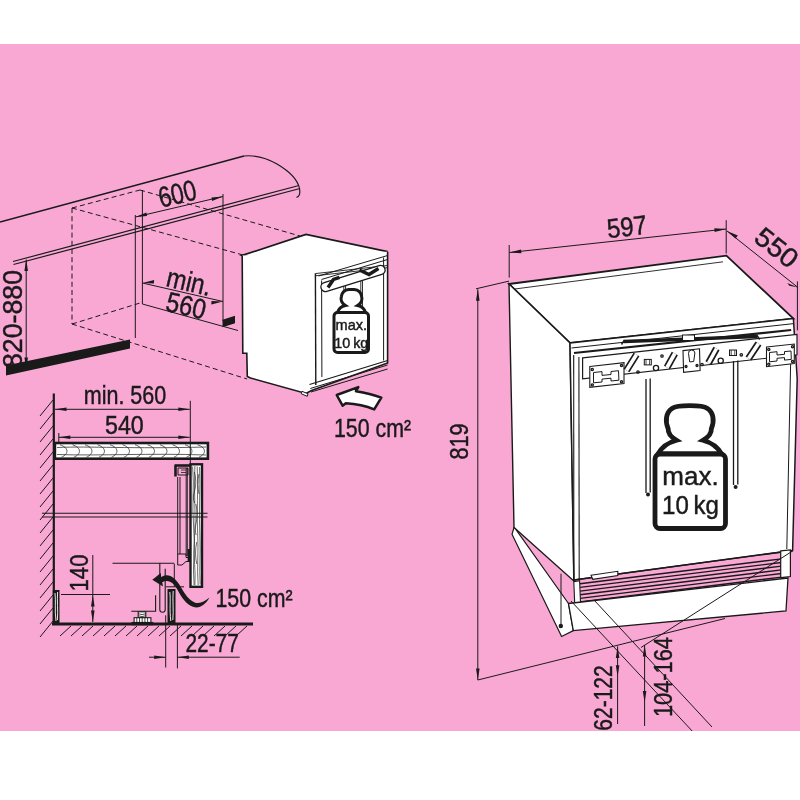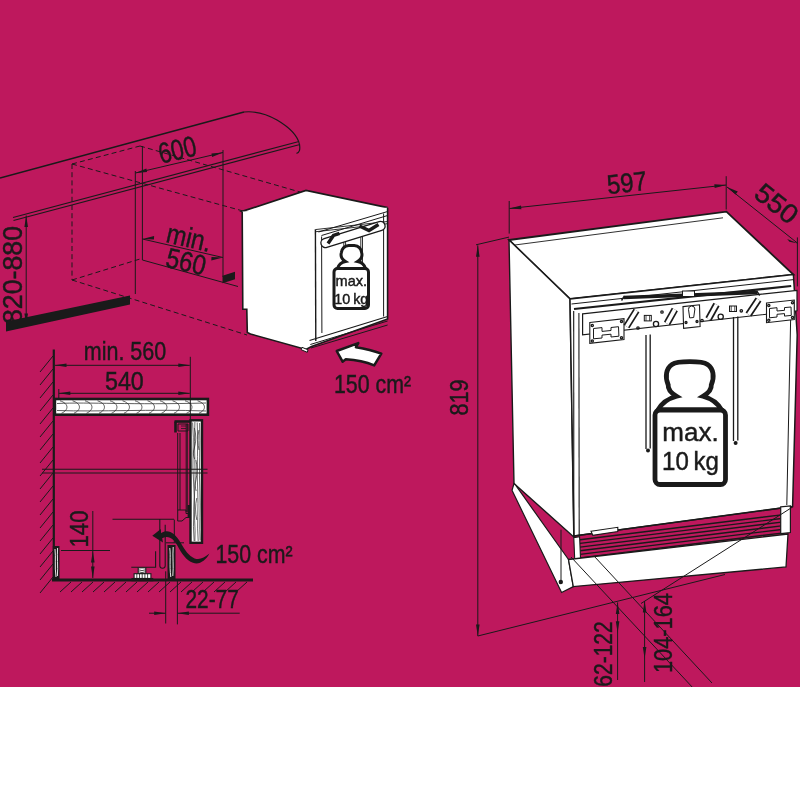--- a/index.html
+++ b/index.html
@@ -1,16 +1,16 @@
 <!DOCTYPE html>
 <html><head>
 <meta charset="utf-8">
 <style>
   html,body{margin:0;padding:0;background:#fff;}
-  #page{width:800px;height:687px;position:relative;background:#be185d;overflow:hidden;}
+  #page{width:800px;height:687px;position:relative;background:#f9a8d4;overflow:hidden;margin-top:44px;}
   svg{position:absolute;left:0;top:0;}
   text{font-family:"Liberation Sans",sans-serif;fill:#1a1a1a;stroke:#1a1a1a !important;stroke-width:0.45px !important;}
 </style>
 </head>
 <body>
 <div id="page">
 <svg width="800" height="800" viewBox="0 0 800 800">
 <defs>
 </defs>
 <g stroke="#1a1a1a" fill="none" stroke-width="1.3">

